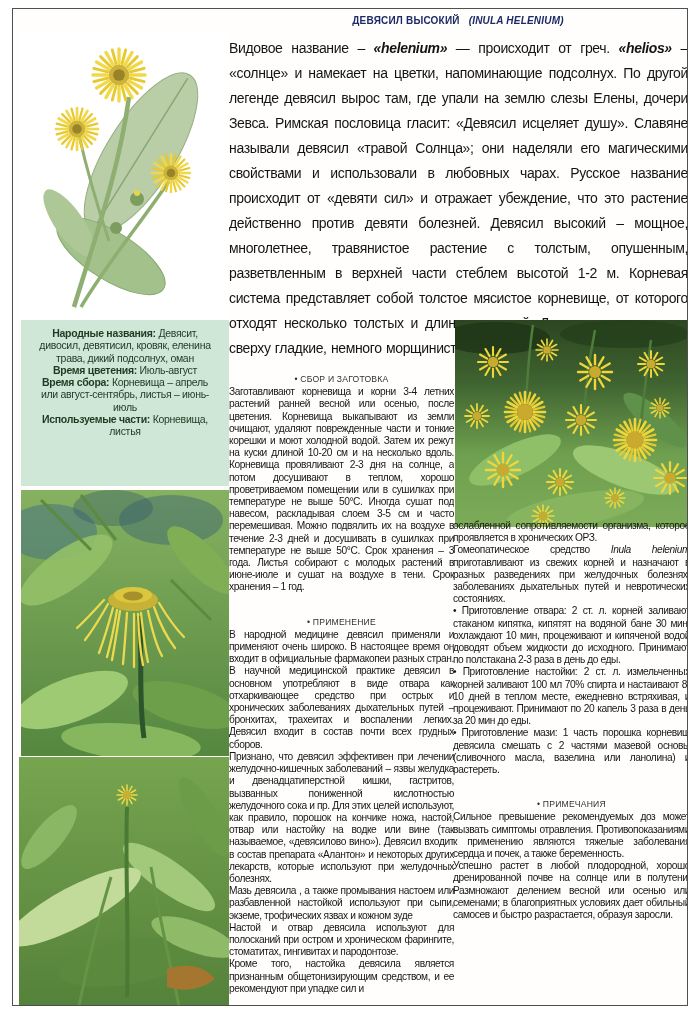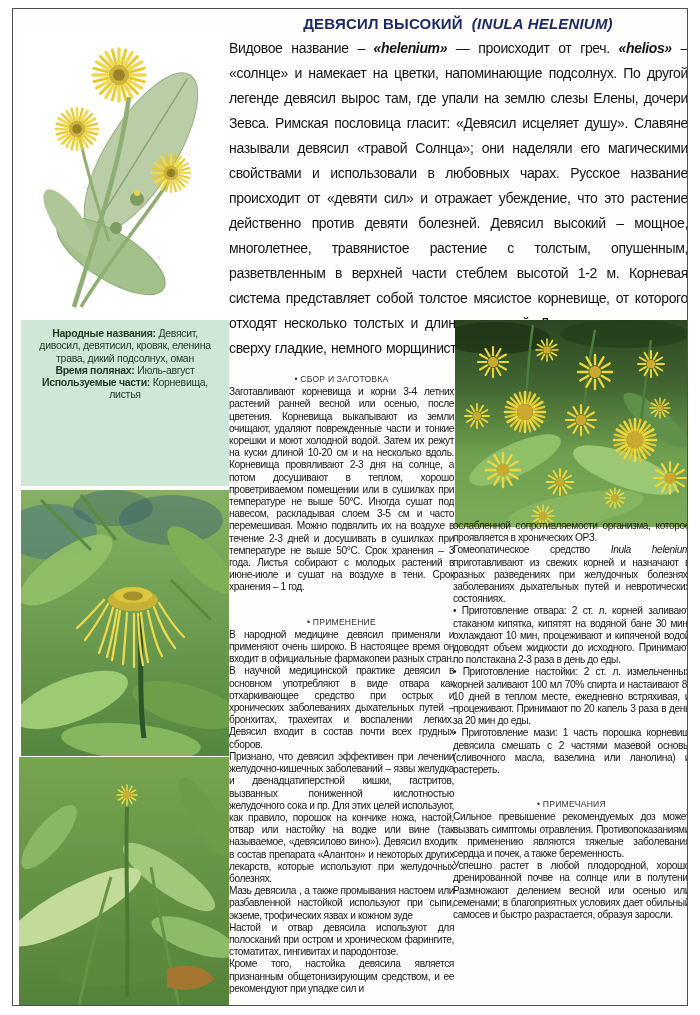--- a/index.html
+++ b/index.html
@@ -1,19 +1,19 @@
 <!DOCTYPE html>
 <html><head>
 <meta charset="utf-8">
 <style>
   html,body{margin:0;padding:0;}
   body{width:700px;height:1015px;background:#ffffff;font-family:"Liberation Sans",sans-serif;position:relative;}
   .page{position:absolute;left:12px;top:8px;width:676px;height:998px;border:1.5px solid #4f4f4f;background:#fffefc;box-sizing:border-box;overflow:hidden;}
   .abs{position:absolute;}
-  .title{left:214px;top:6px;width:462px;text-align:center;font-size:15px;font-weight:bold;color:#1c2b66;letter-spacing:.2px;white-space:nowrap;}
+  .title{left:214px;top:6px;width:462px;text-align:center;font-size:10px;font-weight:bold;color:#1c2b66;letter-spacing:.2px;white-space:nowrap;}
   .title .lat{font-style:italic;margin-left:9px;}
   .intro{left:216px;top:27px;width:459px;height:320px;font-size:14px;line-height:25px;letter-spacing:-0.35px;text-align:justify;color:#141414;overflow:hidden;}
   .intro .bi{font-style:italic;font-weight:bold;}
   .infobox{left:8px;top:311px;width:208px;height:166px;background:#cfe7d7;color:#1d3a22;text-align:center;font-size:10.5px;line-height:12.3px;letter-spacing:-0.3px;padding:7px 14px;box-sizing:border-box;}
   .infobox b{font-weight:bold;}
   .infobox i{font-style:italic;}
   .col{font-size:10.2px;line-height:12.2px;letter-spacing:-0.4px;text-align:justify;color:#161616;}
   .col p{margin:0;}
   .col p.h{font-size:8.6px;letter-spacing:.2px;color:#30302e;margin-top:22px;margin-bottom:1px;text-align:center;}
   .col-mid{left:216px;top:342px;width:225px;height:656px;overflow:hidden;}
@@ -90,21 +90,22 @@
   <div class="abs title">
     <span>ДЕВЯСИЛ ВЫСОКИЙ</span><span class="lat">(INULA HELENIUM)</span>
   </div>
 
   <div class="abs intro">
     <span>Видовое название – </span><span class="bi">«helenium»</span><span> — происходит от греч. </span><span class="bi">«helios»</span><span> – «солнце» и намекает на цветки, напоминающие подсолнух. По другой легенде девясил вырос там, где упали на землю слезы Елены, дочери Зевса. Римская пословица гласит: «Девясил исцеляет душу». Славяне называли девясил «травой Солнца»; они наделяли его магическими свойствами и использовали в любовных чарах. Русское название происходит от «девяти сил» и отражает убеждение, что это растение действенно против девяти болезней. Девясил высокий – мощное, многолетнее, травянистое растение с толстым, опушенным, разветвленным в верхней части стеблем высотой 1-2 м. Корневая система представляет собой толстое мясистое корневище, от которого отходят несколько толстых и длинных корней. Листья очень крупные, сверху гладкие, немного морщинистые, снизу густо опушенные. Крупные соцветия-корзинки диаметром около 25 см, с желтыми краевыми язычковыми цветками одиночные или собраны в рыхлые метелки. Родина девясила – Средиземноморье; в настоящее время он распространен в умеренной зоне Европы и Азии, Северной Америки и в Северной Африке. Растет на лугах, в прибрежных кустарниках, на полянах и опушках, по краям ям и канав. Культивируется в Европе и Северной Америки как декоративное и лекарственное растение.</span>
   </div>
 
   <div class="abs infobox">
     <div><b>Народные названия:</b><span> Девясит, дивосил, девятисил, кровяк, еленина трава, дикий подсолнух, оман</span></div>
-    <div><b>Время полянах:</b><span> Июль-август</span></div>
+    <div><b>Время цветения:</b><span> Июль-август</span></div>
+    <div><b>Время сбора:</b><span> Корневища – апрель или август-сентябрь, листья – июнь-июль</span></div>
     <div><b>Используемые части:</b><span> Корневища, листья</span></div>
   </div>
 
   <svg class="abs ph1" width="208" height="266" viewBox="0 0 208 266">
     <defs>
         <linearGradient id="g1" x1="0" y1="0" x2="0" y2="1">
           <stop offset="0" stop-color="#86b161"></stop>
           <stop offset="1" stop-color="#55873f"></stop>
         </linearGradient>
       </defs>

